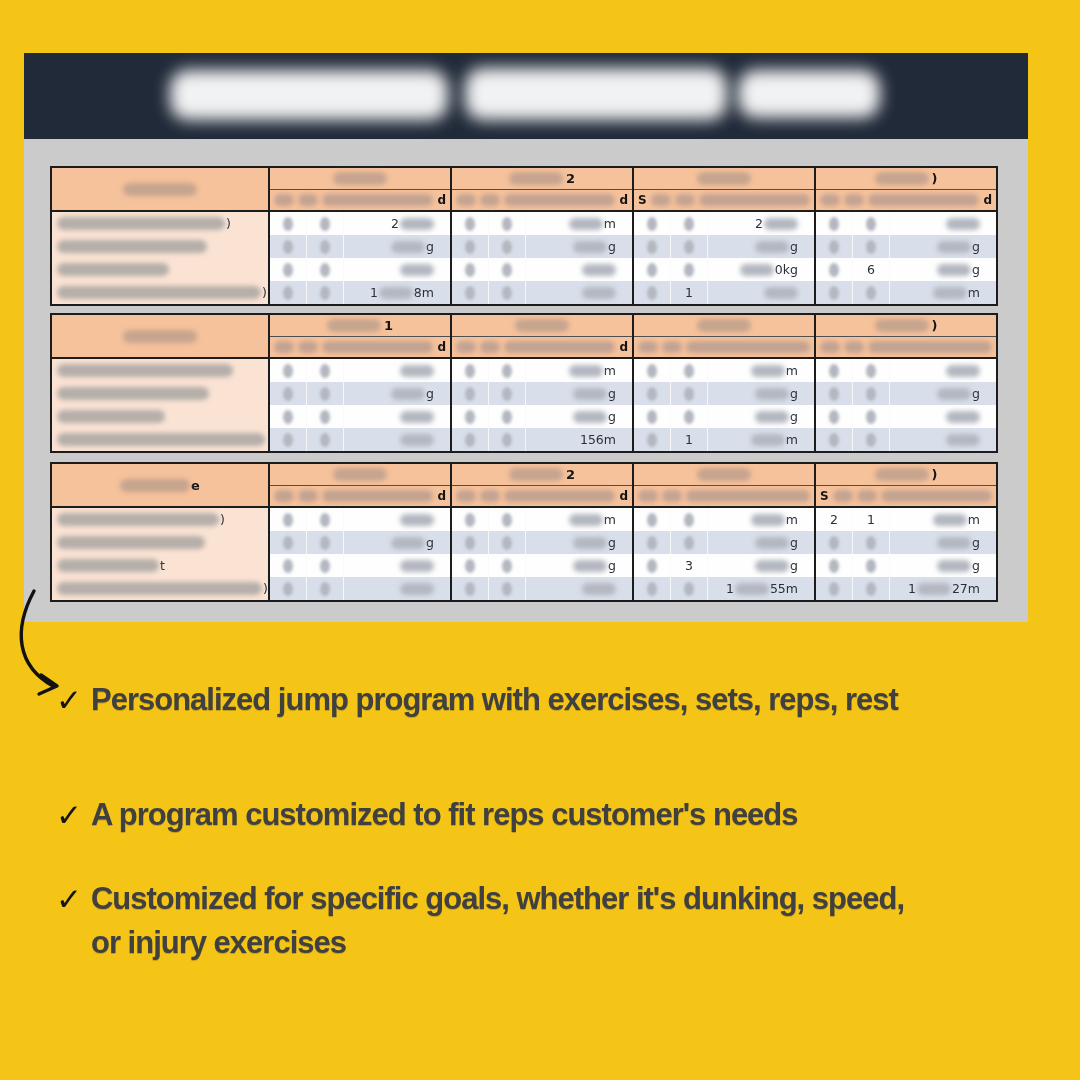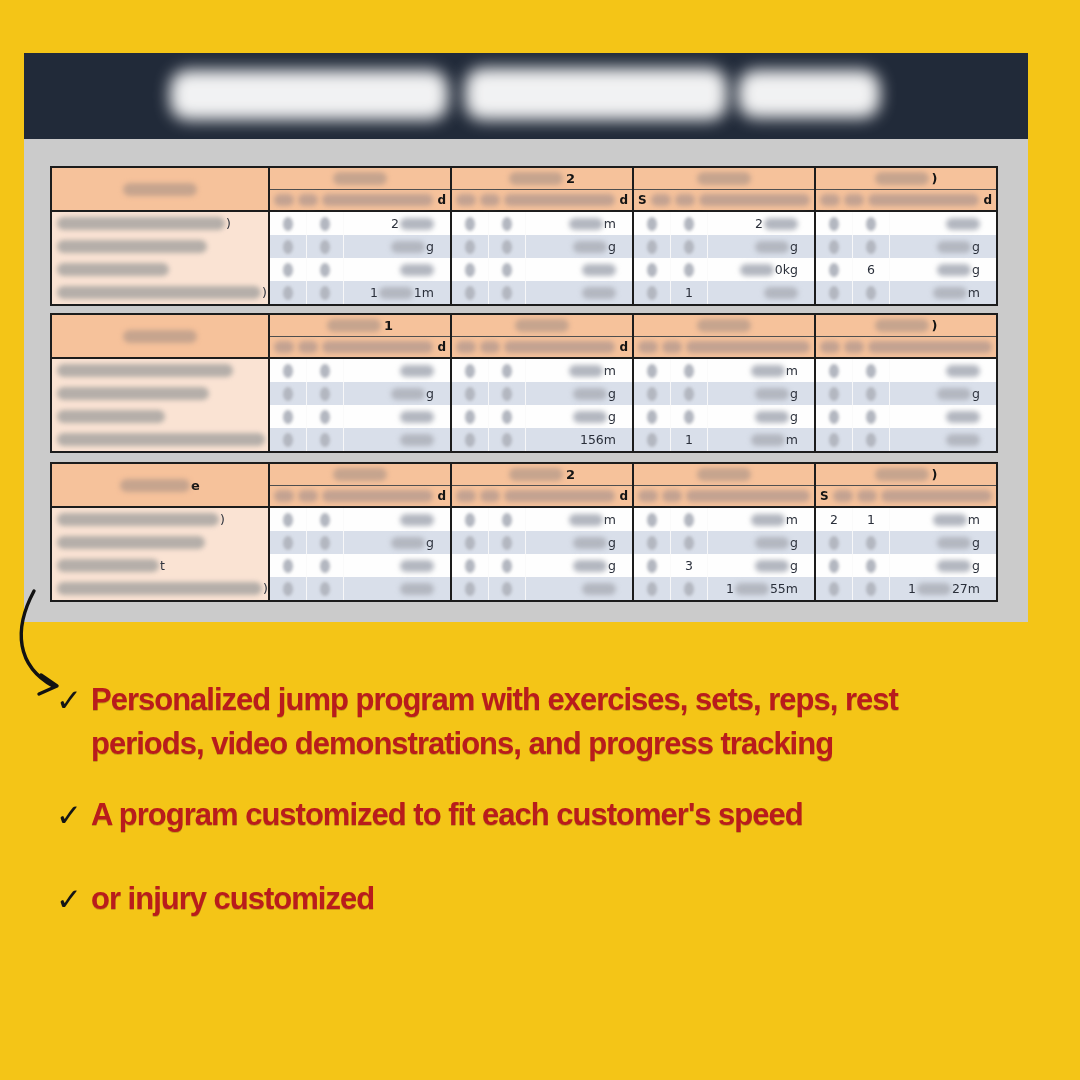--- a/index.html
+++ b/index.html
@@ -48,21 +48,21 @@
   .crispH{font-size:13px;font-weight:700;color:#141414;font-family:"DejaVu Sans",sans-serif;}
   .crispS{font-size:12px;font-weight:700;color:#141414;font-family:"DejaVu Sans",sans-serif;}
   .crispC{font-size:12.5px;font-weight:400;color:#2A2F3A;font-family:"DejaVu Sans",sans-serif;}
 
   
   .arrow{position:absolute;left:8px;top:586px;width:72px;height:118px;z-index:5;}
 
   
   .bullet{position:absolute;left:56px;display:flex;gap:9px;color:#111;}
   .check{font-family:"DejaVu Sans",sans-serif;font-size:31px;font-weight:400;line-height:44px;color:#151515;}
-  .btext{font-weight:700;font-size:31px;line-height:44px;letter-spacing:-1px;color:#b91c1c;
+  .btext{font-weight:700;font-size:31px;line-height:44px;letter-spacing:-1px;color:#404040;
          text-shadow:0 1px 0 rgba(60,45,0,.25);}
   .btext div{white-space:nowrap;}
   .b1{top:678px;}
   .b2{top:793px;}
   .b3{top:877px;}
 </style>
 </head>
 <body>
 
 <div class="panel">
@@ -180,21 +180,21 @@
             <div class="wrow blue">
               <div class="cell sets">
                 <span class="blob nblob"></span>
               </div>
               <div class="cell reps">
                 <span class="blob nblob"></span>
               </div>
               <div class="cell dist">
                 <span class="crispC">1</span>
                 <span class="blob dblob"></span>
-                <span class="crispC">1m</span>
+                <span class="crispC">8m</span>
               </div>
             </div>
           </div>
           <div class="wbody">
             <div class="wrow white">
               <div class="cell sets">
                 <span class="blob nblob"></span>
               </div>
               <div class="cell reps">
                 <span class="blob nblob"></span>
@@ -874,27 +874,27 @@
 
 <svg class="arrow" viewBox="0 0 72 118">
   <path d="M26,5 C5,44 9,80 45,100" fill="none" stroke="#121212" stroke-width="3.4" stroke-linecap="round"></path>
   <path d="M33,89 L49,100 L31,108" fill="none" stroke="#121212" stroke-width="3.4" stroke-linecap="round" stroke-linejoin="round"></path>
 </svg>
 
 <div class="bullet b1">
   <span class="check">✓</span>
   <div class="btext">
     <div>Personalized jump program with exercises, sets, reps, rest</div>
-    <div>periods, video demonstrations, and progress tracking</div>
   </div>
 </div>
 <div class="bullet b2">
   <span class="check">✓</span>
   <div class="btext">
-    <div>A program customized to fit each customer's speed</div>
+    <div>A program customized to fit reps customer's needs</div>
   </div>
 </div>
 <div class="bullet b3">
   <span class="check">✓</span>
   <div class="btext">
-    <div>or injury customized</div>
+    <div>Customized for specific goals, whether it's dunking, speed,</div>
+    <div>or injury exercises</div>
   </div>
 </div>
 
 </body></html>

